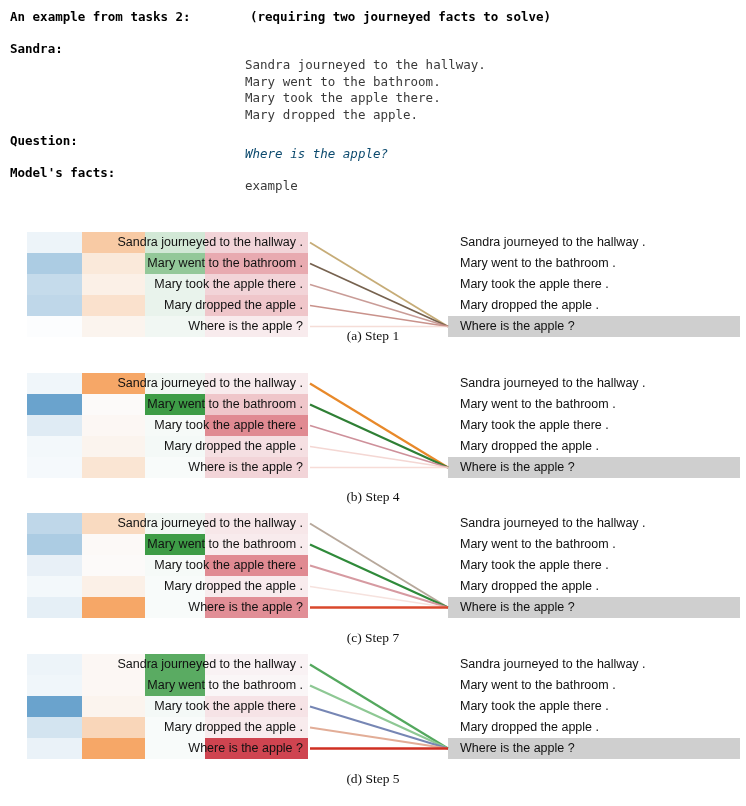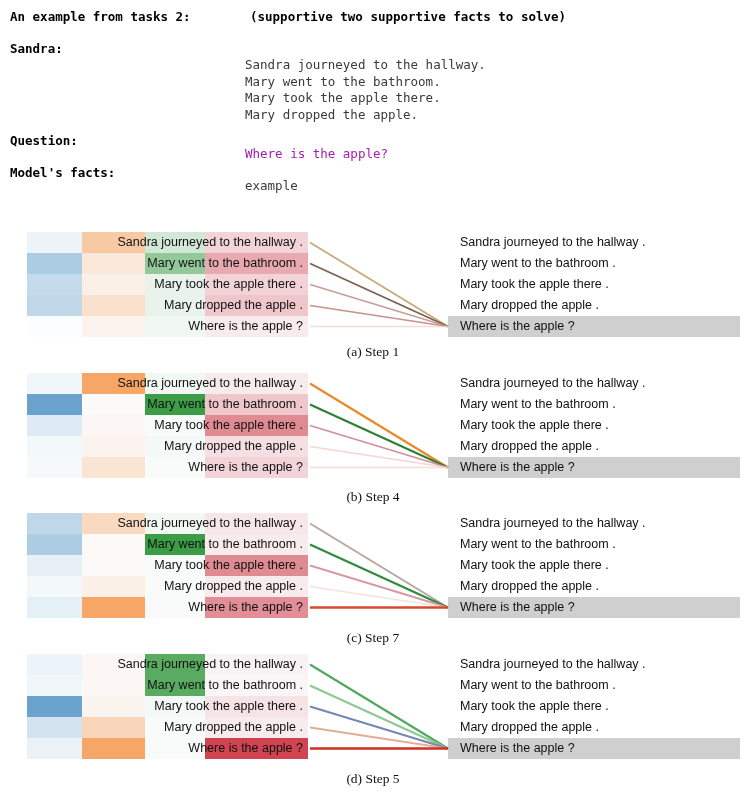--- a/index.html
+++ b/index.html
@@ -18,21 +18,21 @@
     font-size:12.5px;
     color:#1a1a1a;
     white-space:pre;
   }
   .mono-bold{font-weight:bold;color:#000;}
   #hdr{position:absolute;left:10px;top:9px;}
   #hdr-paren{position:absolute;left:250px;top:9px;}
   #lbl-story{position:absolute;left:10px;top:41px;}
   #story-lines{position:absolute;left:245px;top:57px;line-height:16.5px;color:#3a3a3a;}
   #lbl-question{position:absolute;left:10px;top:133px;}
-  #question-text{position:absolute;left:245px;top:146px;color:#a21caf;}
+  #question-text{position:absolute;left:245px;top:146px;color:#0c4a6e;font-style:italic;}
   #lbl-output{position:absolute;left:10px;top:165px;}
   #output-text{position:absolute;left:245px;top:178px;color:#3a3a3a;}
 
   
   .fig{position:absolute;left:0;width:746px;}
 
   .heat{
     position:absolute;left:27px;top:0;
     width:281px;
     font-size:0;
@@ -71,21 +71,21 @@
     position:absolute;left:0;width:746px;
     text-align:center;
     font-family:"Liberation Serif","DejaVu Serif",serif;
     font-size:13.5px;color:#111;
   }
 </style>
 </head>
 <body>
 
 <div class="mono mono-bold" id="hdr">An example from tasks 2:</div>
-<div class="mono mono-bold" id="hdr-paren">(supportive two supportive facts to solve)</div>
+<div class="mono mono-bold" id="hdr-paren">(requiring two journeyed facts to solve)</div>
 
 <div class="mono mono-bold" id="lbl-story">Sandra:</div>
 <div class="mono" id="story-lines">Sandra journeyed to the hallway.
 Mary went to the bathroom.
 Mary took the apple there.
 Mary dropped the apple.</div>
 
 <div class="mono mono-bold" id="lbl-question">Question:</div>
 <div class="mono" id="question-text">Where is the apple?</div>
 
@@ -139,21 +139,21 @@
         <div class="rrow hl">Where is the apple ?</div>
       </div>
       <svg class="lines" width="746" height="105">
         <line x1="310" y1="10.5" x2="448" y2="94.5" stroke="#c3a870" stroke-width="1.8" stroke-opacity="0.95"></line>
         <line x1="310" y1="31.5" x2="448" y2="94.5" stroke="#6f5a46" stroke-width="1.8" stroke-opacity="0.95"></line>
         <line x1="310" y1="52.5" x2="448" y2="94.5" stroke="#c08b85" stroke-width="1.6" stroke-opacity="0.85"></line>
         <line x1="310" y1="73.5" x2="448" y2="94.5" stroke="#c07f77" stroke-width="1.6" stroke-opacity="0.85"></line>
         <line x1="310" y1="94.5" x2="448" y2="94.5" stroke="#f1cfc6" stroke-width="1.4" stroke-opacity="0.7"></line>
       </svg>
     </div>
-    <div class="caption" style="top: 344px;">(a) Step 1</div>
+    <div class="caption" style="top: 328px;">(a) Step 1</div>
     <div class="fig" style="top: 373px; height: 105px;">
       <div class="heat">
         <div class="hrow">
           <div class="band b-blue" style="background: rgb(240, 246, 250);"></div>
           <div class="band b-org" style="background: rgb(246, 167, 103);"></div>
           <div class="band b-grn" style="background: rgb(241, 247, 243);"></div>
           <div class="band b-red" style="background: rgb(248, 235, 237);"></div>
           <div class="rowtext">Sandra journeyed to the hallway .</div>
         </div>
         <div class="hrow">

